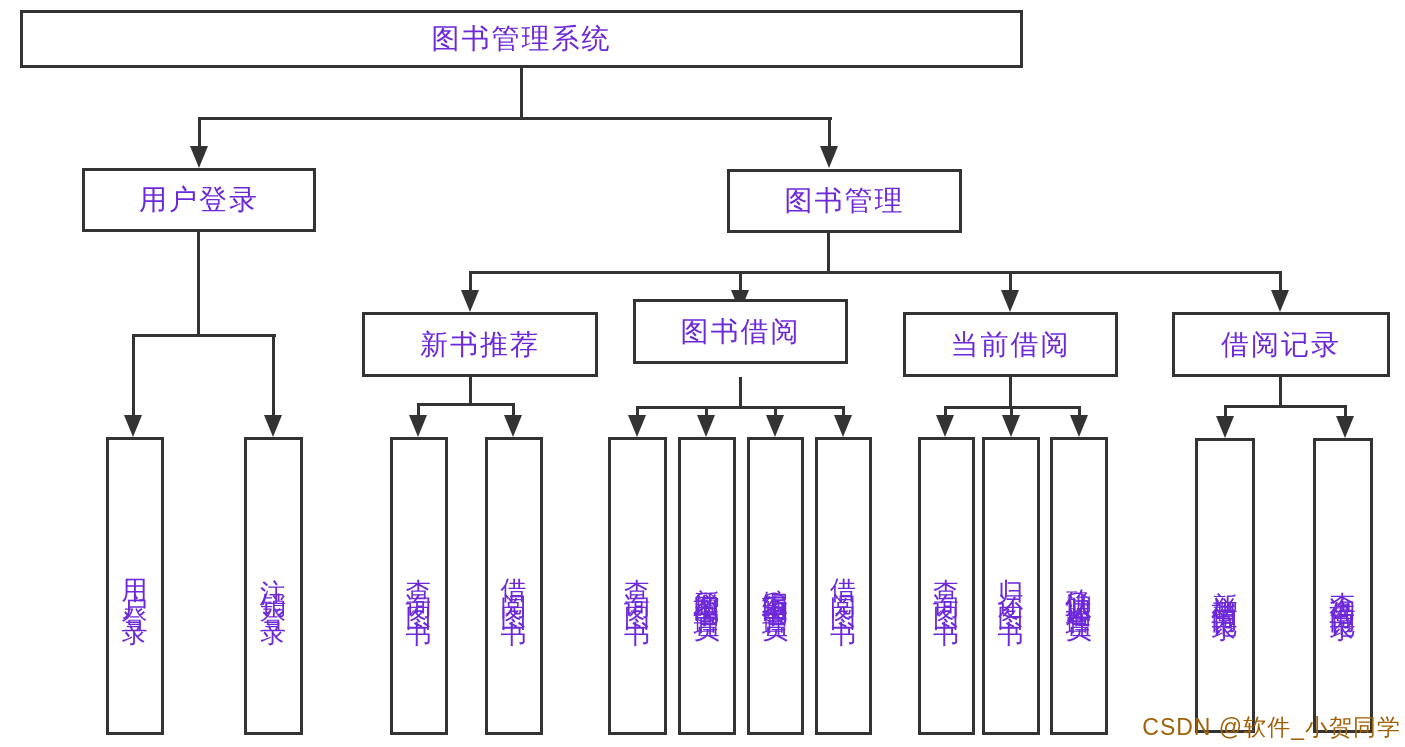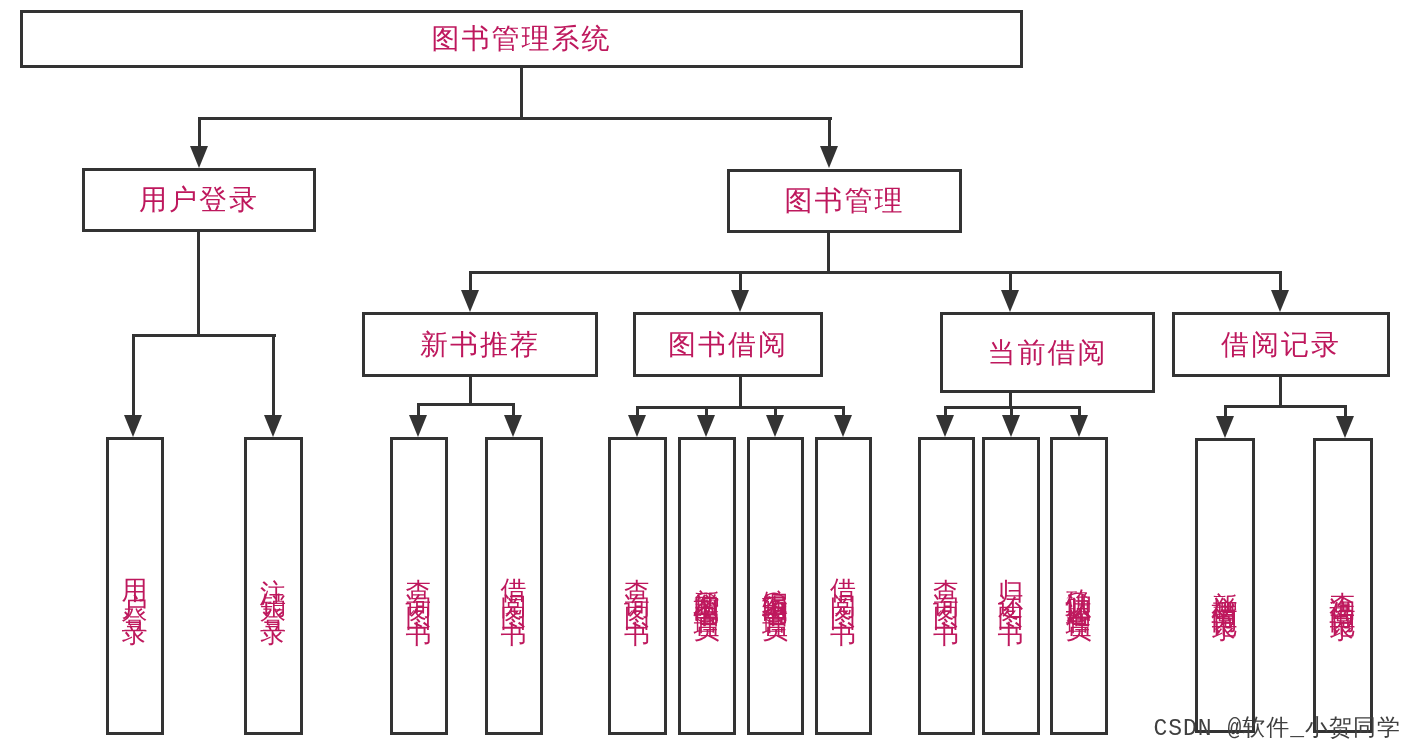--- a/index.html
+++ b/index.html
@@ -11,21 +11,21 @@
     overflow:hidden;
   }
   .box{
     position:absolute;
     box-sizing:border-box;
     background:#ffffff;
     border:3px solid #333333;
     display:flex;
     align-items:center;
     justify-content:center;
-    color:#be185d;
+    color:#6d28d9;
   }
   .box .hlabel{
     font-size:28px;
     letter-spacing:2px;
     white-space:nowrap;
   }
   .box .vlabel{
     writing-mode:vertical-rl;
     text-orientation:mixed;
     font-size:26px;
@@ -127,24 +127,24 @@
   <div class="box" style="left:106px;top:437px;width:58px;height:298px">
     <span class="vlabel" style="letter-spacing: 14px;">用户登录</span>
   </div>
   <div class="box" style="left:244px;top:437px;width:59px;height:298px">
     <span class="vlabel" style="letter-spacing: 14px;">注销登录</span>
   </div>
 
   <div class="box" style="left:362px;top:312px;width:236px;height:65px">
     <span class="hlabel">新书推荐</span>
   </div>
-  <div class="box" style="left:633px;top:312px;width:190px;height:65px">
+  <div class="box" style="left:633px;top:299px;width:215px;height:65px">
     <span class="hlabel">图书借阅</span>
   </div>
-  <div class="box" style="left:940px;top:312px;width:215px;height:81px">
+  <div class="box" style="left:903px;top:312px;width:215px;height:65px">
     <span class="hlabel">当前借阅</span>
   </div>
   <div class="box" style="left:1172px;top:312px;width:218px;height:65px">
     <span class="hlabel">借阅记录</span>
   </div>
 
   <div class="box" style="left:390px;top:437px;width:58px;height:298px">
     <span class="vlabel" style="letter-spacing: 14px;">查询图书</span>
   </div>
   <div class="box" style="left:485px;top:437px;width:58px;height:298px">
@@ -174,14 +174,14 @@
     <span class="vlabel" style="letter-spacing: 4px;">确认归还（管理员）</span>
   </div>
 
   <div class="box" style="left:1195px;top:438px;width:60px;height:295px">
     <span class="vlabel" style="letter-spacing: 5px;">新增借阅记录</span>
   </div>
   <div class="box" style="left:1313px;top:438px;width:60px;height:295px">
     <span class="vlabel" style="letter-spacing: 5px;">查询借阅记录</span>
   </div>
 
-  <div id="watermark" style="color: #404040; font-family: Liberation Mono, monospace;">CSDN @软件_小贺同学</div>
+  <div id="watermark" style="color: #a16207;">CSDN @软件_小贺同学</div>
 </div>
 
 </body></html>

